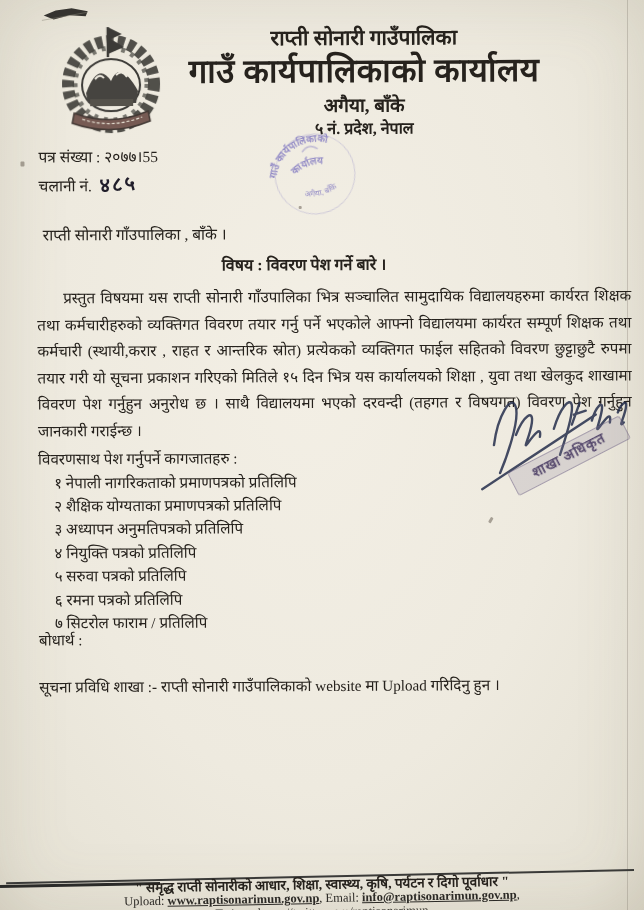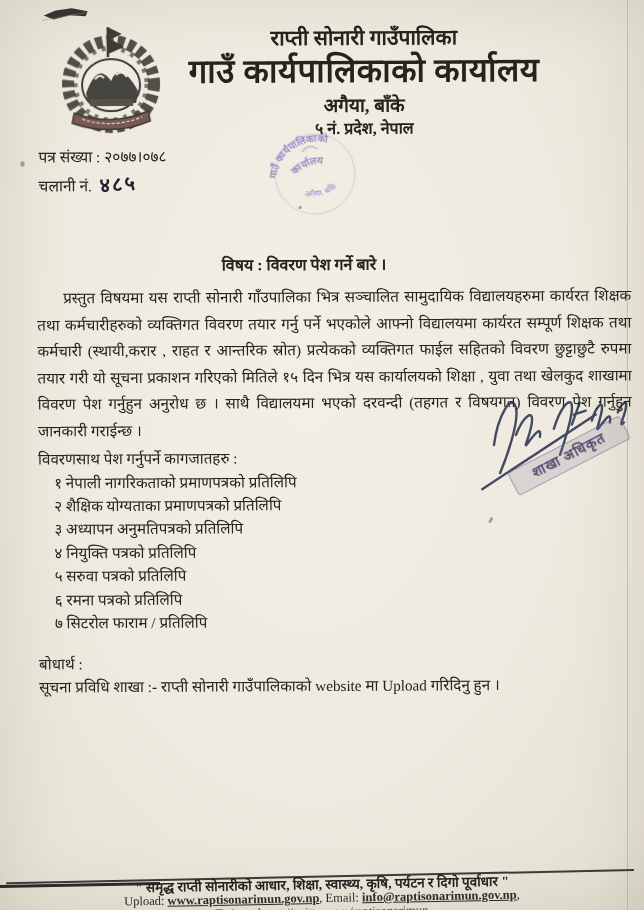--- a/index.html
+++ b/index.html
@@ -54,21 +54,21 @@
   .officer-stamp{
     position:absolute;left:506px;top:444px;width:124px;height:24px;
     transform:rotate(-27deg);
     background:rgba(132,120,152,.20);
     border:1.5px solid rgba(104,92,128,.45);
     border-radius:3px;
     color:#55486c;font-weight:700;font-size:14px;text-align:center;line-height:24px;
     letter-spacing:1px;filter:blur(.25px);
   }
   
-  .cc-head{position:absolute;left:38px;top:652px;font-size:15.2px;}
+  .cc-head{position:absolute;left:38px;top:628px;font-size:15.2px;}
   .cc-line{position:absolute;left:38px;top:675px;font-size:15.2px;}
   
   .foot-line-main{position:absolute;left:6px;top:869px;width:628px;height:0;border-top:2px solid #3a3a38;transform:rotate(-1.2deg);transform-origin:100% 50%;}
   .foot-line-thick{position:absolute;left:0px;top:882px;width:160px;height:0;border-top:3px solid #2a2a28;transform:rotate(-1.1deg);transform-origin:100% 50%;}
   .slogan{position:absolute;left:0;top:875px;width:644px;text-align:center;font-size:13.5px;font-weight:700;transform:rotate(-1deg);}
   .weblinks{position:absolute;left:0;top:891px;width:644px;text-align:center;font-size:12.5px;transform:rotate(-1deg);color:#2c2a26;}
   .weblinks .url{text-decoration:underline;font-weight:600;}
   .partial{position:absolute;left:0;top:905px;width:644px;text-align:center;font-size:12.5px;transform:rotate(-1deg);color:#3a3833;}
 </style>
 </head>
@@ -125,25 +125,26 @@
     </text>
     <text font-size="10" fill="#5a50b5" font-weight="bold">
       <textPath href="#arcMid" startOffset="22%">कार्यालय</textPath>
     </text>
     <text font-size="8" fill="#5a50b5">
       <textPath href="#arcBot" startOffset="20%">अगैया, बाँके</textPath>
     </text>
     <path d="M44,22 Q52,14 60,22" stroke="#5a50b5" stroke-width="1.5" fill="none" opacity="0.5"></path>
   </svg>
 
-  <div class="meta letter-no">पत्र संख्या : २०७७।०७८</div>
+  <div class="meta letter-no">पत्र संख्या : २०७७।55</div>
   <div class="meta chalani">
     <span>चलानी नं.</span><span class="hand">४८५</span>
   </div>
 
+  <div class="addr2">राप्ती सोनारी गाँउपालिका , बाँके ।</div>
 
   <div class="subject">विषय : विवरण पेश गर्ने बारे ।</div>
 
   <div class="main">
     <p class="body-par">प्रस्तुत विषयमा यस राप्ती सोनारी गाँउपालिका भित्र सञ्चालित सामुदायिक विद्यालयहरुमा कार्यरत शिक्षक तथा कर्मचारीहरुको व्यक्तिगत विवरण तयार गर्नु पर्ने भएकोले आफ्नो विद्यालयमा कार्यरत सम्पूर्ण शिक्षक तथा कर्मचारी (स्थायी,करार , राहत र आन्तरिक स्रोत) प्रत्येकको व्यक्तिगत फाईल सहितको विवरण छुट्टाछुटै रुपमा तयार गरी यो सूचना प्रकाशन गरिएको मितिले १५ दिन भित्र यस कार्यालयको शिक्षा , युवा तथा खेलकुद शाखामा विवरण पेश गर्नुहुन अनुरोध छ । साथै विद्यालयमा भएको दरवन्दी (तहगत र विषयगत) विवरण पेश गर्नुहुन जानकारी गराईन्छ ।</p>
     <div class="att-head">विवरणसाथ पेश गर्नुपर्ने कागजातहरु :</div>
     <div class="att-list">
       <div class="att-item">१ नेपाली नागरिकताको प्रमाणपत्रको प्रतिलिपि</div>
       <div class="att-item">२ शैक्षिक योग्यताका प्रमाणपत्रको प्रतिलिपि</div>
       <div class="att-item">३ अध्यापन अनुमतिपत्रको प्रतिलिपि</div>

